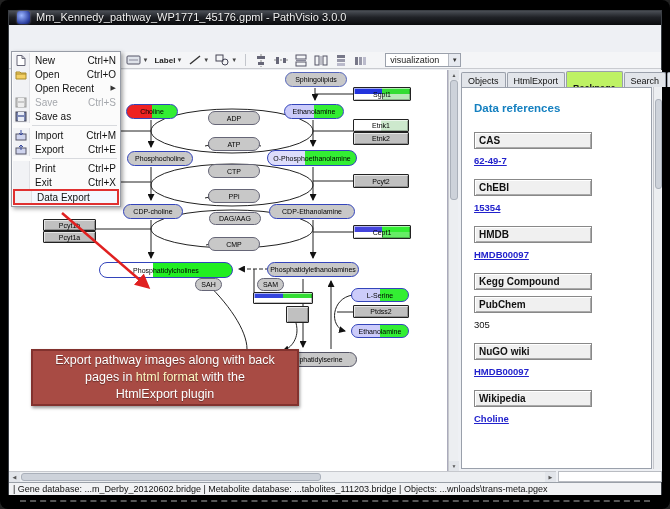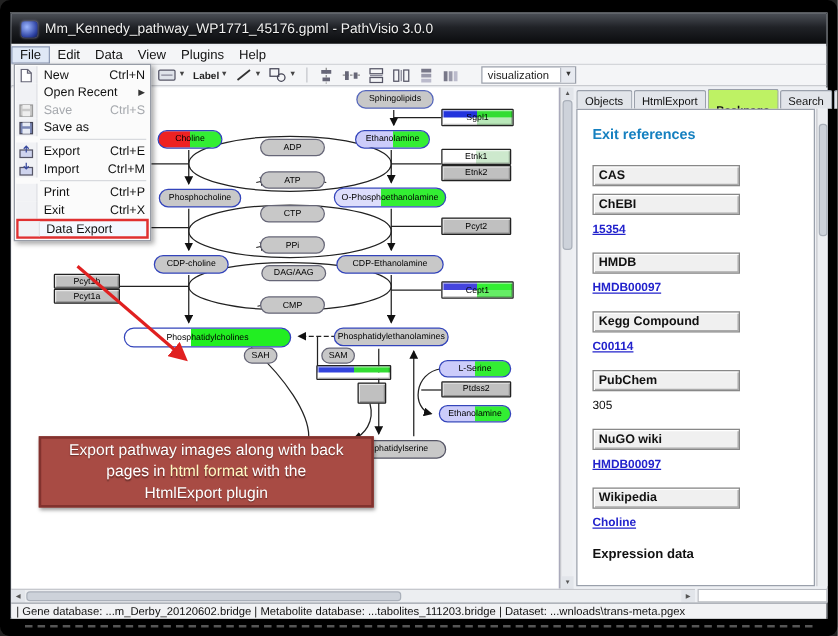--- a/index.html
+++ b/index.html
@@ -1,20 +1,20 @@
 <!DOCTYPE html>
 <html><head>
 <meta charset="utf-8">
 <style>
   html,body{margin:0;padding:0;background:#222;}
   *{box-sizing:border-box;font-family:"Liberation Sans","DejaVu Sans",sans-serif;}
   .frame{position:relative;width:670px;height:509px;background:#000;border-radius:8px;overflow:hidden;margin:0 auto;}
   .window{position:absolute;left:8px;top:10px;width:654px;height:485px;background:#eef0f4;border:1px solid #3b3f45;}
   
-  .titlebar{position:absolute;left:0;top:0;width:100%;height:24px;background:linear-gradient(#4a4e55,#202227 45%,#0a0b0d);display:flex;align-items:center;padding-left:8px;}
+  .titlebar{position:absolute;left:0;top:0;width:100%;height:14px;background:linear-gradient(#4a4e55,#202227 45%,#0a0b0d);display:flex;padding-left:8px;}
   .titlebar .appicon{width:13px;height:13px;border-radius:3px;background:radial-gradient(circle at 35% 35%,#9db7ff,#2b3fa0 70%,#101b4d);margin-right:6px;box-shadow:0 0 2px #88a;}
   .titlebar .title{color:#f0f0f0;font-size:11px;text-shadow:0 1px 1px #000;white-space:nowrap;}
   
   .menubar{position:absolute;left:0;top:26px;width:100%;height:15px;background:#f4f5f7;border-bottom:1px solid #d4d6da;display:flex;align-items:center;font-size:10.5px;color:#111;}
   .mb-item{padding:0 6px;height:100%;display:flex;align-items:center;cursor:default;}
   .mb-item.active{border:1px solid #8e9bb5;background:#dfe8f6;}
   
   .toolbar{position:absolute;left:0;top:41px;width:100%;height:17px;background:#f4f5f7;border-bottom:1px solid #c9cbd0;display:flex;align-items:center;font-size:9.5px;color:#222;}
   .tb-label{margin:0 3px 0 6px;font-size:9px;}
   .combo{height:14px;background:#fff;border:1px solid #9aa0ab;display:flex;align-items:center;font-size:9px;padding-left:4px;position:relative;}
@@ -78,28 +78,20 @@
 <body>
 
 <div class="frame">
   <div class="window">
 
     <div class="titlebar">
       <div class="appicon"></div>
       <div class="title">Mm_Kennedy_pathway_WP1771_45176.gpml - PathVisio 3.0.0</div>
     </div>
 
-    <div class="menubar" id="menu-bar">
-        <div class="mb-item active">File</div>
-        <div class="mb-item">Edit</div>
-        <div class="mb-item">Data</div>
-        <div class="mb-item">View</div>
-        <div class="mb-item">Plugins</div>
-        <div class="mb-item">Help</div>
-      </div>
 
     <div class="toolbar">
       <span class="tb-label">Zoom:</span>
       <div class="combo zoom-combo">
         <span>100%</span>
         <span class="arrow">▼</span>
       </div>
       <div class="tb-sep"></div>
       <div class="tb-btn">
         <svg width="16" height="12" viewBox="0 0 16 12">
@@ -336,57 +328,66 @@
 
     <div class="sidepanel">
       <div class="tabs" id="panel-tabs">
           <div class="tab">Objects</div>
           <div class="tab">HtmlExport</div>
           <div class="tab active">Backpage</div>
           <div class="tab">Search</div>
           <div class="tab">Legend</div>
         </div>
       <div class="panel-body">
-        <div class="xref-heading">Exit references</div>
+        <div class="xref-heading">Data references</div>
         <div id="backpage-sections">
             <div class="xref-header">CAS</div>
+            <div class="xref-value"><a href="#">62-49-7</a></div>
             <div class="xref-header">ChEBI</div>
             <div class="xref-value"><a href="#">15354</a></div>
             <div class="xref-header">HMDB</div>
             <div class="xref-value"><a href="#">HMDB00097</a></div>
             <div class="xref-header">Kegg Compound</div>
-            <div class="xref-value"><a href="#">C00114</a></div>
             <div class="xref-header">PubChem</div>
             <div class="xref-value"><span class="plain">305</span></div>
             <div class="xref-header">NuGO wiki</div>
             <div class="xref-value"><a href="#">HMDB00097</a></div>
             <div class="xref-header">Wikipedia</div>
             <div class="xref-value"><a href="#">Choline</a></div>
           </div>
-        <div class="expr-heading">Expression data</div>
       </div>
       <div class="panel-scroll">
           <div class="thumb"></div>
         </div>
     </div>
 
     <div class="statusbar">
-      <span>| Gene database: ...m_Derby_20120602.bridge | Metabolite database: ...tabolites_111203.bridge | Dataset: ...wnloads\trans-meta.pgex</span>
+      <span>| Gene database: ...m_Derby_20120602.bridge | Metabolite database: ...tabolites_111203.bridge | Objects: ...wnloads\trans-meta.pgex</span>
     </div>
 
     <div class="filemenu" id="file-menu">
         <div class="fm-row">
           <div class="fm-ico">
             <svg width="12" height="11" viewBox="0 0 12 11">
               <path d="M2,0.5 h5 l3,3 v7 h-8 z" fill="#fff" stroke="#667"></path>
               <path d="M7,0.5 v3 h3" fill="none" stroke="#667"></path>
             </svg>
           </div>
           <span class="fm-label">New</span>
           <span class="fm-short">Ctrl+N</span>
+        </div>
+        <div class="fm-row">
+          <div class="fm-ico">
+            <svg width="12" height="11" viewBox="0 0 12 11">
+              <path d="M1,3 h4 l1,1 h5 v6 h-10 z" fill="#f4d064" stroke="#a98a2a"></path>
+              <path d="M1,5 h10" stroke="#a98a2a"></path>
+            </svg>
+          </div>
+          <span class="fm-label">Open</span>
+          <span class="fm-short">Ctrl+O</span>
         </div>
         <div class="fm-row">
           <div class="fm-ico"></div>
           <span class="fm-label">Open Recent</span>
           <span class="fm-sub">▶</span>
         </div>
         <div class="fm-row disabled">
           <div class="fm-ico">
             <svg width="12" height="11" viewBox="0 0 12 11">
               <rect x="1" y="1" width="10" height="9" fill="#c9c9c9" stroke="#999"></rect>
@@ -405,35 +406,35 @@
               <rect x="3" y="6" width="6" height="4" fill="#e8ecf5"></rect>
             </svg>
           </div>
           <span class="fm-label">Save as</span>
         </div>
         <div class="fm-sep"></div>
         <div class="fm-row">
           <div class="fm-ico">
             <svg width="12" height="11" viewBox="0 0 12 11">
               <rect x="1" y="4" width="10" height="6" fill="#cfd4ee" stroke="#556"></rect>
+              <path d="M6,0 v5 M4,3 l2,2 2,-2" stroke="#394a9e" fill="none"></path>
+            </svg>
+          </div>
+          <span class="fm-label">Import</span>
+          <span class="fm-short">Ctrl+M</span>
+        </div>
+        <div class="fm-row">
+          <div class="fm-ico">
+            <svg width="12" height="11" viewBox="0 0 12 11">
+              <rect x="1" y="4" width="10" height="6" fill="#cfd4ee" stroke="#556"></rect>
               <path d="M6,6 v-5 M4,3 l2,-2 2,2" stroke="#394a9e" fill="none"></path>
             </svg>
           </div>
           <span class="fm-label">Export</span>
           <span class="fm-short">Ctrl+E</span>
-        </div>
-        <div class="fm-row">
-          <div class="fm-ico">
-            <svg width="12" height="11" viewBox="0 0 12 11">
-              <rect x="1" y="4" width="10" height="6" fill="#cfd4ee" stroke="#556"></rect>
-              <path d="M6,0 v5 M4,3 l2,2 2,-2" stroke="#394a9e" fill="none"></path>
-            </svg>
-          </div>
-          <span class="fm-label">Import</span>
-          <span class="fm-short">Ctrl+M</span>
         </div>
         <div class="fm-sep"></div>
         <div class="fm-row">
           <div class="fm-ico"></div>
           <span class="fm-label">Print</span>
           <span class="fm-short">Ctrl+P</span>
         </div>
         <div class="fm-row">
           <div class="fm-ico"></div>
           <span class="fm-label">Exit</span>

